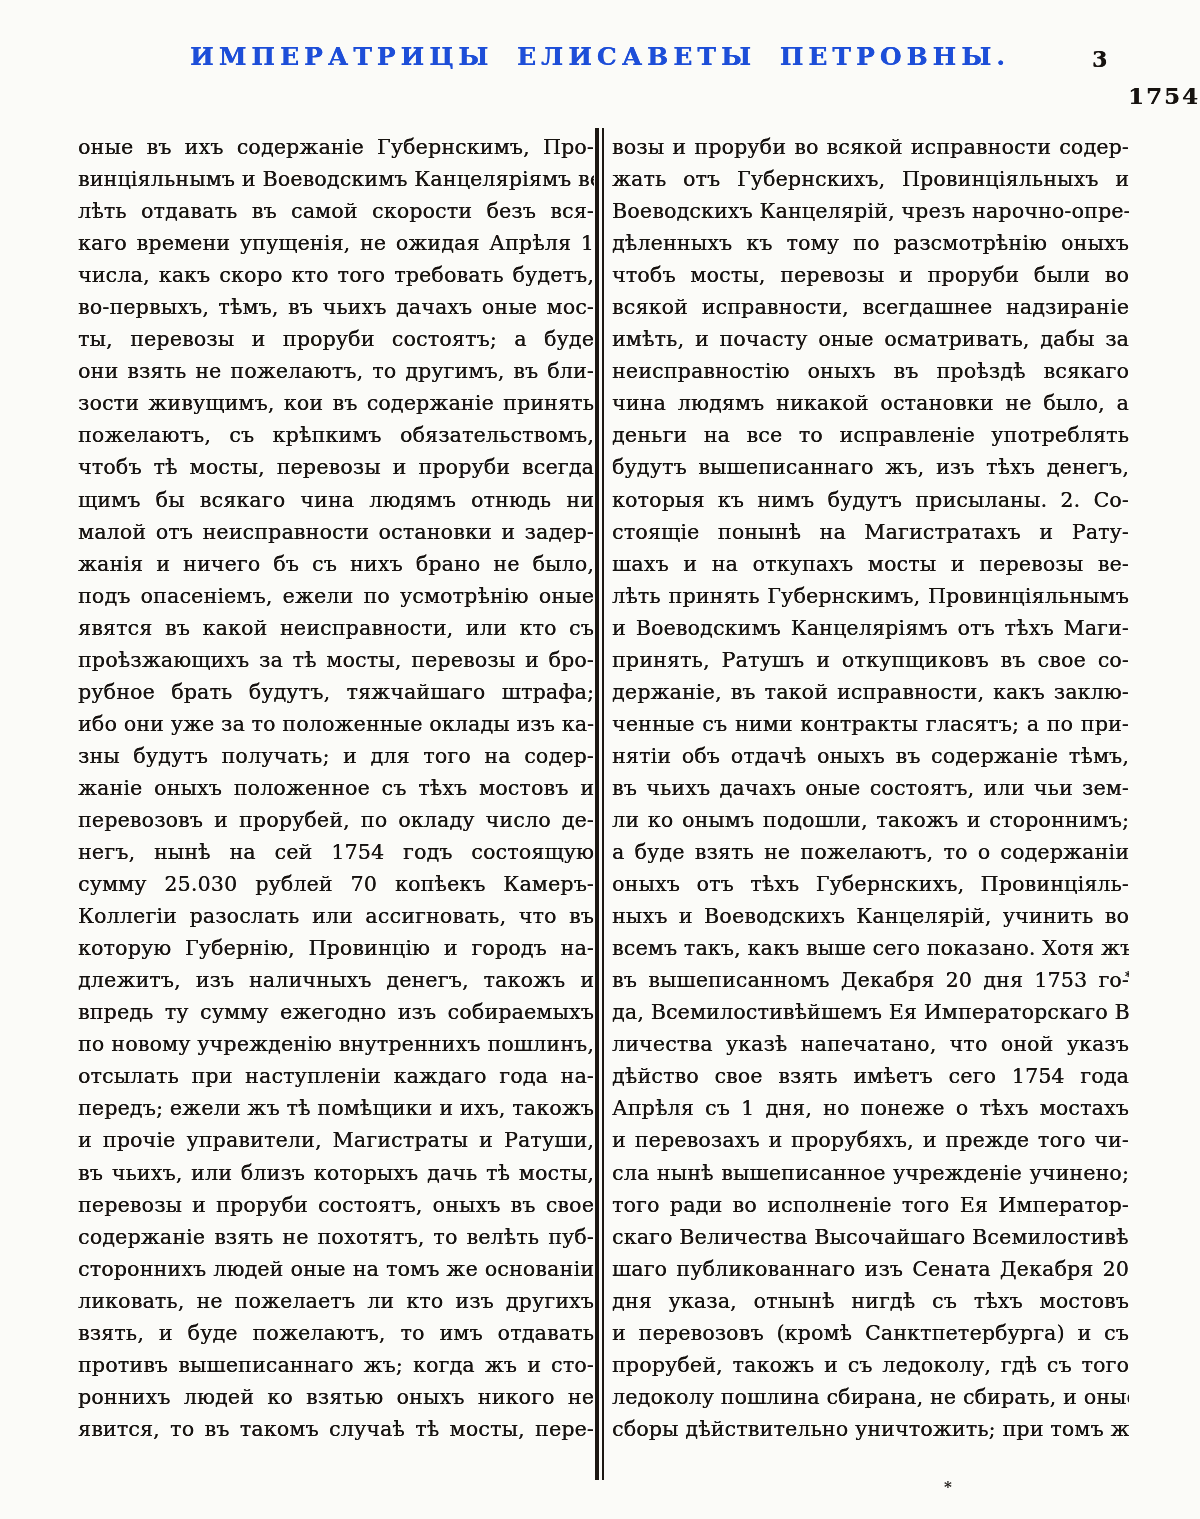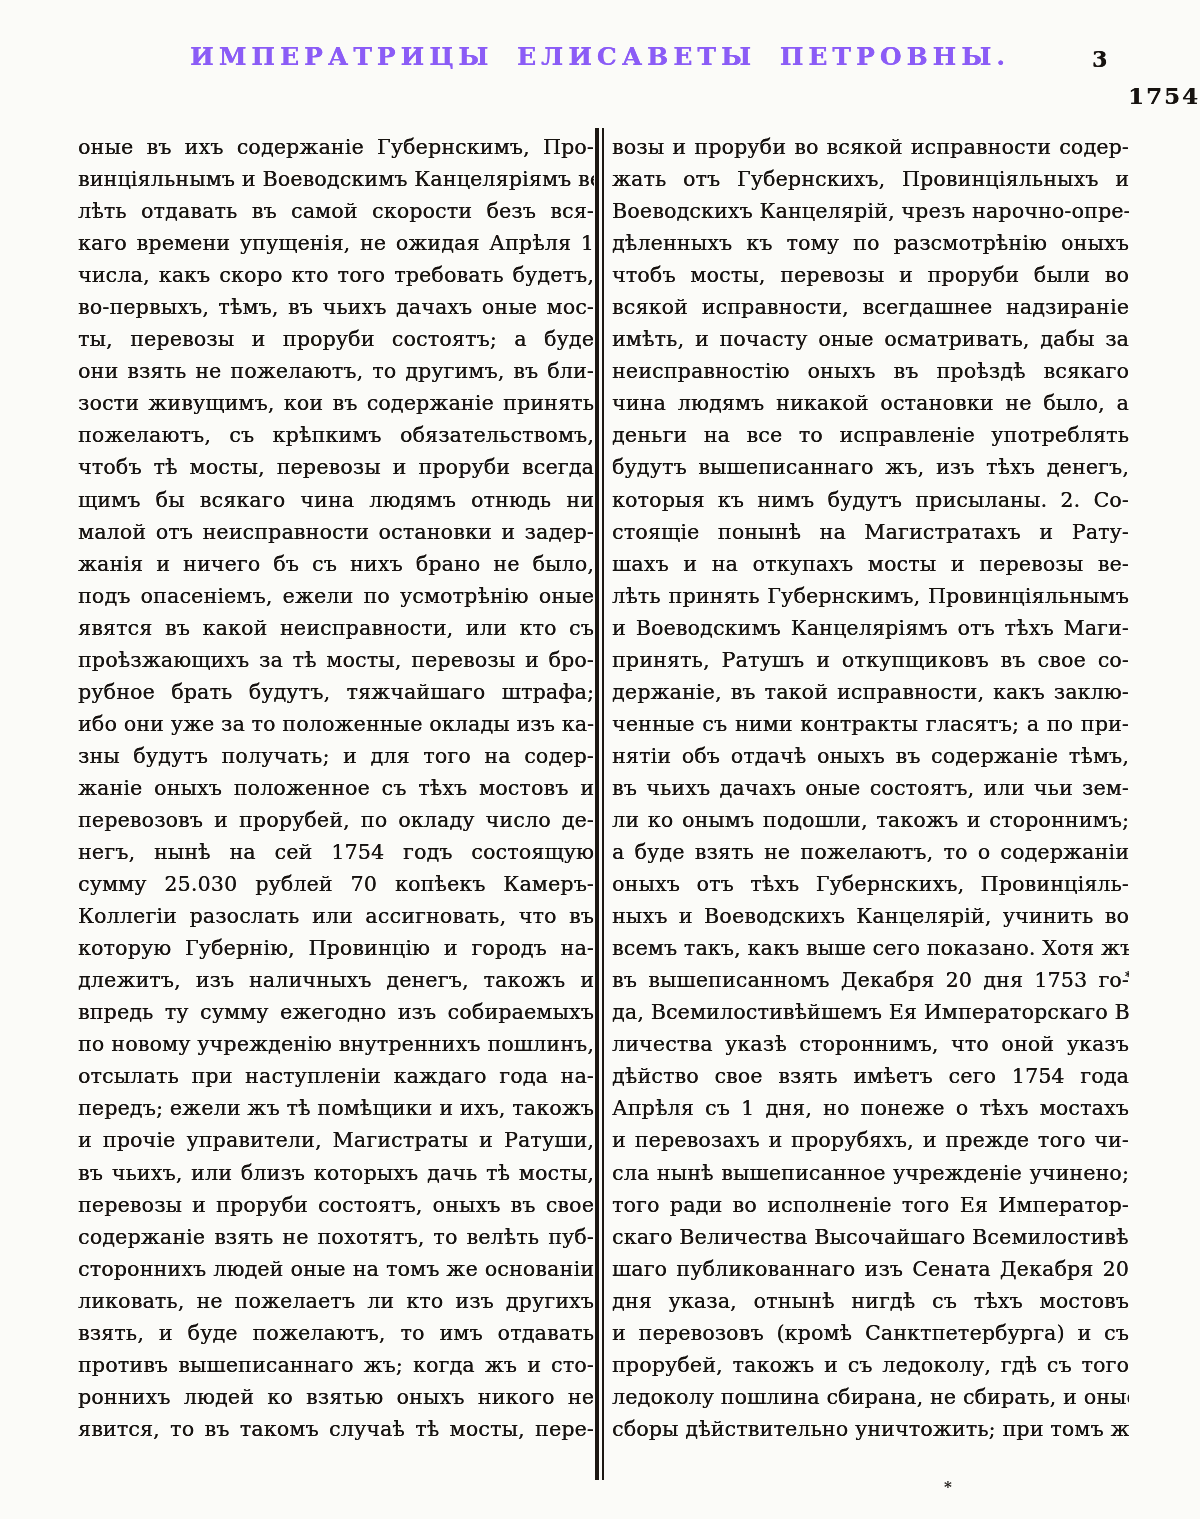--- a/index.html
+++ b/index.html
@@ -11,21 +11,21 @@
     position: relative;
     overflow: hidden;
   }
   .page { position: absolute; inset: 0; }
 
   .header-title {
     position: absolute; top: 42px; left: 0; width: 1200px;
     text-align: center;
     font-size: 25px; font-weight: bold;
     letter-spacing: 5px; word-spacing: 10px;
-    color: #8b5cf6;
+    color: #1d4ed8;
   }
   .page-number {
     position: absolute; top: 46px; left: 1092px;
     font-size: 22px; font-weight: bold;
     letter-spacing: 0;
   }
   .header-year {
     position: absolute; top: 82px; left: 0; width: 1200px;
     text-align: right;
     font-size: 23px; font-weight: bold;
@@ -157,21 +157,21 @@
       <div class="line">ченные съ ними контракты гласятъ; а по при-</div>
       <div class="line">нятіи объ отдачѣ оныхъ въ содержаніе тѣмъ,</div>
       <div class="line">въ чьихъ дачахъ оные состоятъ, или чьи зем-</div>
       <div class="line">ли ко онымъ подошли, такожъ и стороннимъ;</div>
       <div class="line">а буде взять не пожелаютъ, то о содержаніи</div>
       <div class="line">оныхъ отъ тѣхъ Губернскихъ, Провинціяль-</div>
       <div class="line">ныхъ и Воеводскихъ Канцелярій, учинить во</div>
       <div class="line">всемъ такъ, какъ выше сего показано. Хотя жъ</div>
       <div class="line">въ вышеписанномъ Декабря 20 дня 1753 го-</div>
       <div class="line">да, Всемилостивѣйшемъ Ея Императорскаго Ве-</div>
-      <div class="line">личества указѣ стороннимъ, что оной указъ</div>
+      <div class="line">личества указѣ напечатано, что оной указъ</div>
       <div class="line">дѣйство свое взять имѣетъ сего 1754 года</div>
       <div class="line">Апрѣля съ 1 дня, но понеже о тѣхъ мостахъ</div>
       <div class="line">и перевозахъ и прорубяхъ, и прежде того чи-</div>
       <div class="line">сла нынѣ вышеписанное учрежденіе учинено;</div>
       <div class="line">того ради во исполненіе того Ея Император-</div>
       <div class="line">скаго Величества Высочайшаго Всемилостивѣй-</div>
       <div class="line">шаго публикованнаго изъ Сената Декабря 20</div>
       <div class="line">дня указа, отнынѣ нигдѣ съ тѣхъ мостовъ</div>
       <div class="line">и перевозовъ (кромѣ Санктпетербурга) и съ</div>
       <div class="line">прорубей, такожъ и съ ледоколу, гдѣ съ того</div>

